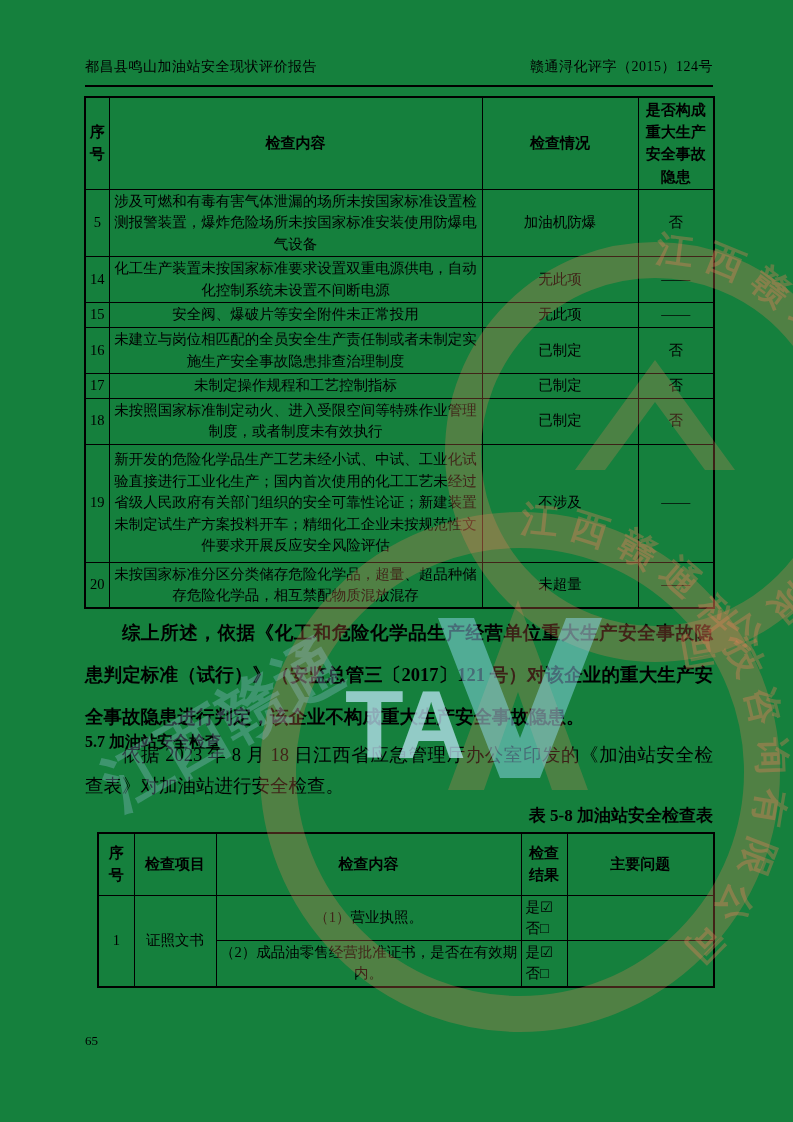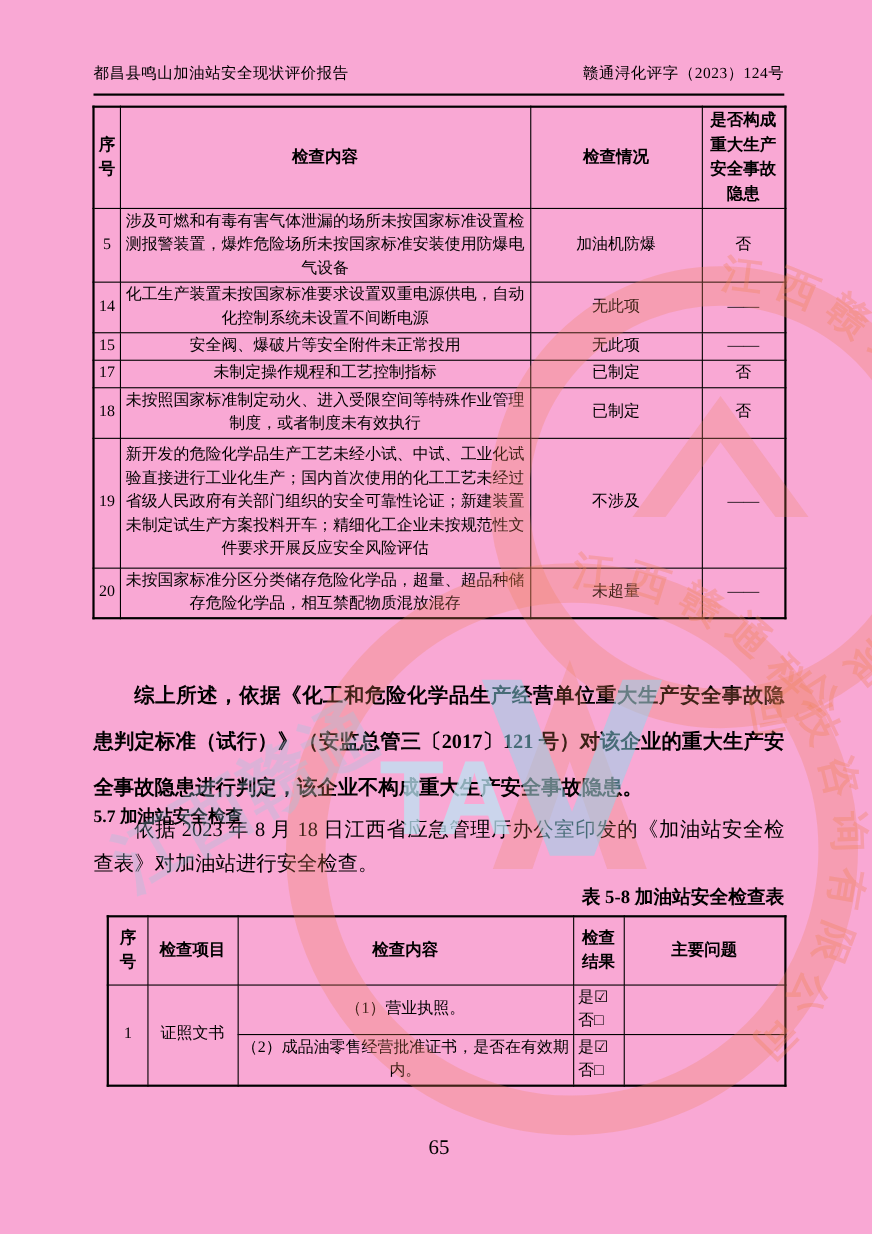--- a/index.html
+++ b/index.html
@@ -1,19 +1,19 @@
 <!DOCTYPE html>
 <html><head>
 <meta charset="utf-8">
 <style>
   * { margin:0; padding:0; box-sizing:border-box; }
   html,body { background:#888; }
   .page {
     position:relative; width:793px; height:1122px; margin:0 auto;
-    background:#f9a8d4; overflow:hidden;
+    background:#15803d; overflow:hidden;
     font-family:"Liberation Serif","DejaVu Serif",serif; color:#000;
   }
   
   .running-header {
     position:absolute; left:85px; top:58px; width:628px;
     display:flex; justify-content:space-between;
     font-size:14px; letter-spacing:0.5px;
   }
   .header-rule { position:absolute; left:85px; top:85px; width:628px; border-top:2px solid #000; }
 
@@ -40,40 +40,40 @@
     position:absolute; left:97px; top:832px; width:616px;
     border-collapse:collapse; table-layout:fixed;
     border:2px solid #000;
     font-size:14.5px; line-height:1.5;
   }
   table.t2 th, table.t2 td { border:1px solid #000; text-align:center; vertical-align:middle; padding:1px 3px; }
   table.t2 th { font-weight:bold; font-size:15px; }
   table.t2 td.result { text-align:left; padding-left:4px; line-height:1.45; }
   table.t2 td.content { text-align:center;margin-top:12px; }
 
-  .page-number { position:absolute; left:85px; top:1033px; width:628px; text-align:center; font-size:19px; }
+  .page-number { position:absolute; left:85px; top:1033px; width:628px; font-size:13px; }
 
   
   svg.wm { position:absolute; left:0; top:0; pointer-events:none; z-index:5; }
   .ring { fill:none; stroke:#F0825A; stroke-width:36; opacity:0.27; }
   .seal-text { font-size:37px; font-weight:bold; fill:#F0825A; opacity:0.33; letter-spacing:12px;
                font-family:"Liberation Serif",serif; }
   .emblem { fill:#F0825A; opacity:0.25; }
   .logo-v { fill:#8ED7EE; opacity:0.5; }
   .logo-ta { font-size:96px; font-weight:bold; fill:#BCE5F4; opacity:0.75; font-family:"Liberation Sans",sans-serif; }
   .diag-text { font-size:66px; font-weight:bold; fill:#9CC8E0; opacity:0.30; font-family:"Liberation Serif",serif; }
 </style>
 </head>
 <body>
 
 <div class="page">
 
   <div class="running-header">
     <span>都昌县鸣山加油站安全现状评价报告</span>
-    <span>赣通浔化评字（2023）124号</span>
+    <span>赣通浔化评字（2015）124号</span>
   </div>
   <div class="header-rule"></div>
 
   <table class="t1">
     <colgroup>
         <col style="width:24px">
         <col style="width:373px">
         <col style="width:156px">
         <col style="width:76px">
       </colgroup>
@@ -94,20 +94,26 @@
       <td class="c-no">14</td>
       <td>化工生产装置未按国家标准要求设置双重电源供电，自动化控制系统未设置不间断电源</td>
       <td>无此项</td>
       <td>——</td>
     </tr>
     <tr style="height:25px">
       <td class="c-no">15</td>
       <td>安全阀、爆破片等安全附件未正常投用</td>
       <td>无此项</td>
       <td>——</td>
+    </tr>
+    <tr style="height:46px">
+      <td class="c-no">16</td>
+      <td>未建立与岗位相匹配的全员安全生产责任制或者未制定实施生产安全事故隐患排查治理制度</td>
+      <td>已制定</td>
+      <td>否</td>
     </tr>
     <tr style="height:24px">
       <td class="c-no">17</td>
       <td>未制定操作规程和工艺控制指标</td>
       <td>已制定</td>
       <td>否</td>
     </tr>
     <tr style="height:46px">
       <td class="c-no">18</td>
       <td>未按照国家标准制定动火、进入受限空间等特殊作业管理制度，或者制度未有效执行</td>

